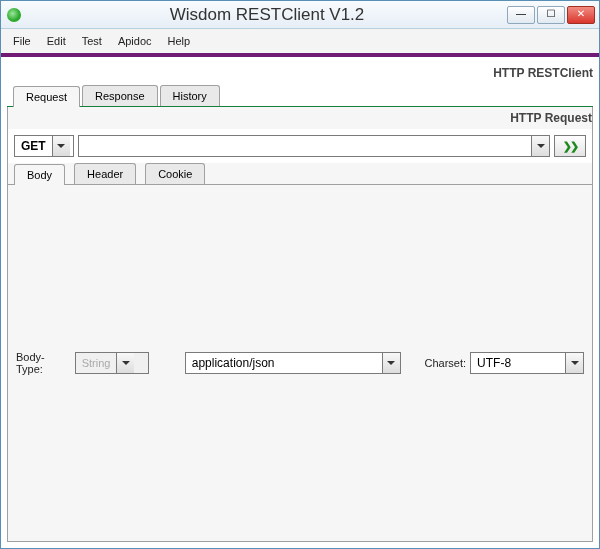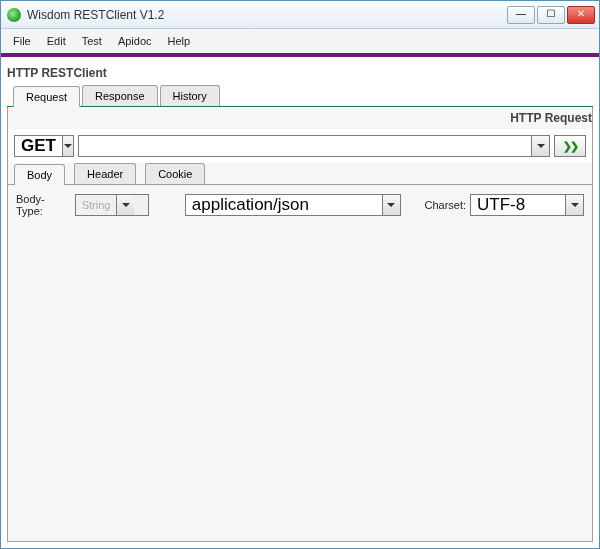--- a/index.html
+++ b/index.html
@@ -26,21 +26,21 @@
   display: flex;
   align-items: center;
   padding: 0 4px 0 6px;
 }
 .titlebar-icon {
   width: 14px; height: 14px;
   border-radius: 50%;
   background: radial-gradient(circle at 40% 40%, #9be89b 0%, #2aa82a 60%);
   margin-right: 6px;
 }
-.titlebar-text { flex: 1; color: #333; font-size: 12px; }
+.titlebar-text { flex: 1; color: #333; font-size: 17px; text-align: center; }
 .win-btns { display: flex; gap: 2px; }
 .win-btn {
   width: 28px; height: 18px;
   border: 1px solid #8fa8bb;
   border-radius: 2px;
   font-size: 10px;
   text-align: center;
   line-height: 14px;
   cursor: pointer;
   background: linear-gradient(#fefefe, #e2eaf1);
@@ -55,21 +55,21 @@
   padding: 0 4px;
 }
 .menu-item { padding: 3px 8px; cursor: pointer; color: #222; }
 .content {
   flex: 1;
   padding: 6px;
   display: flex;
   flex-direction: column;
 }
 .panel-title {
-  text-align: left;
+  text-align: right;
   font-weight: bold;
   font-size: 12px;
   color: #444;
   padding: 3px 0 5px 0;
 }
 .tabs {
   display: flex;
   border-bottom: 1px solid #15803d;
   padding-left: 6px;
   gap: 2px;
@@ -108,21 +108,21 @@
   padding: 6px;
   gap: 4px;
 }
 .combo {
   display: flex;
   align-items: center;
   border: 1px solid #7a7a7a;
   background: #fff;
   height: 22px;
 }
-.combo span.val { padding: 0 6px; font-weight: bold; font-size: 17px; }
+.combo span.val { padding: 0 6px; font-weight: bold; font-size: 12px; }
 .combo span.placeholder { color: #aaa; padding: 0 6px; }
 .combo .arrow {
   width: 18px; height: 100%;
   border-left: 1px solid #7a7a7a;
   background: linear-gradient(#f8f8f8,#ddd);
   display:flex; align-items:center; justify-content:center;
   cursor: pointer;
 }
 .combo .arrow::after { content:""; border:4px solid transparent; border-top-color:#333; margin-top:3px;}
 .combo.disabled { background:#f0f0f0; color:#aaa; }
@@ -143,21 +143,21 @@
   border-bottom: 1px solid #a0a0a0;
   padding-left: 6px;
   gap: 9px;
   background:#f6f6f6;
 }
 .body-panel {
   flex:1;
   padding: 8px;
   background:#f6f6f6;
   display:flex;
-  flex-direction:column;
+  flex-direction:row;
 }
 .body-row {
   display:flex;
   align-items:center;
   gap:4px;
 }
 .lbl { color:#222; }
 .ct-combo { width: 220px; }
 .charset-combo { width: 116px; }
 .body-type-combo { width: 76px; }

